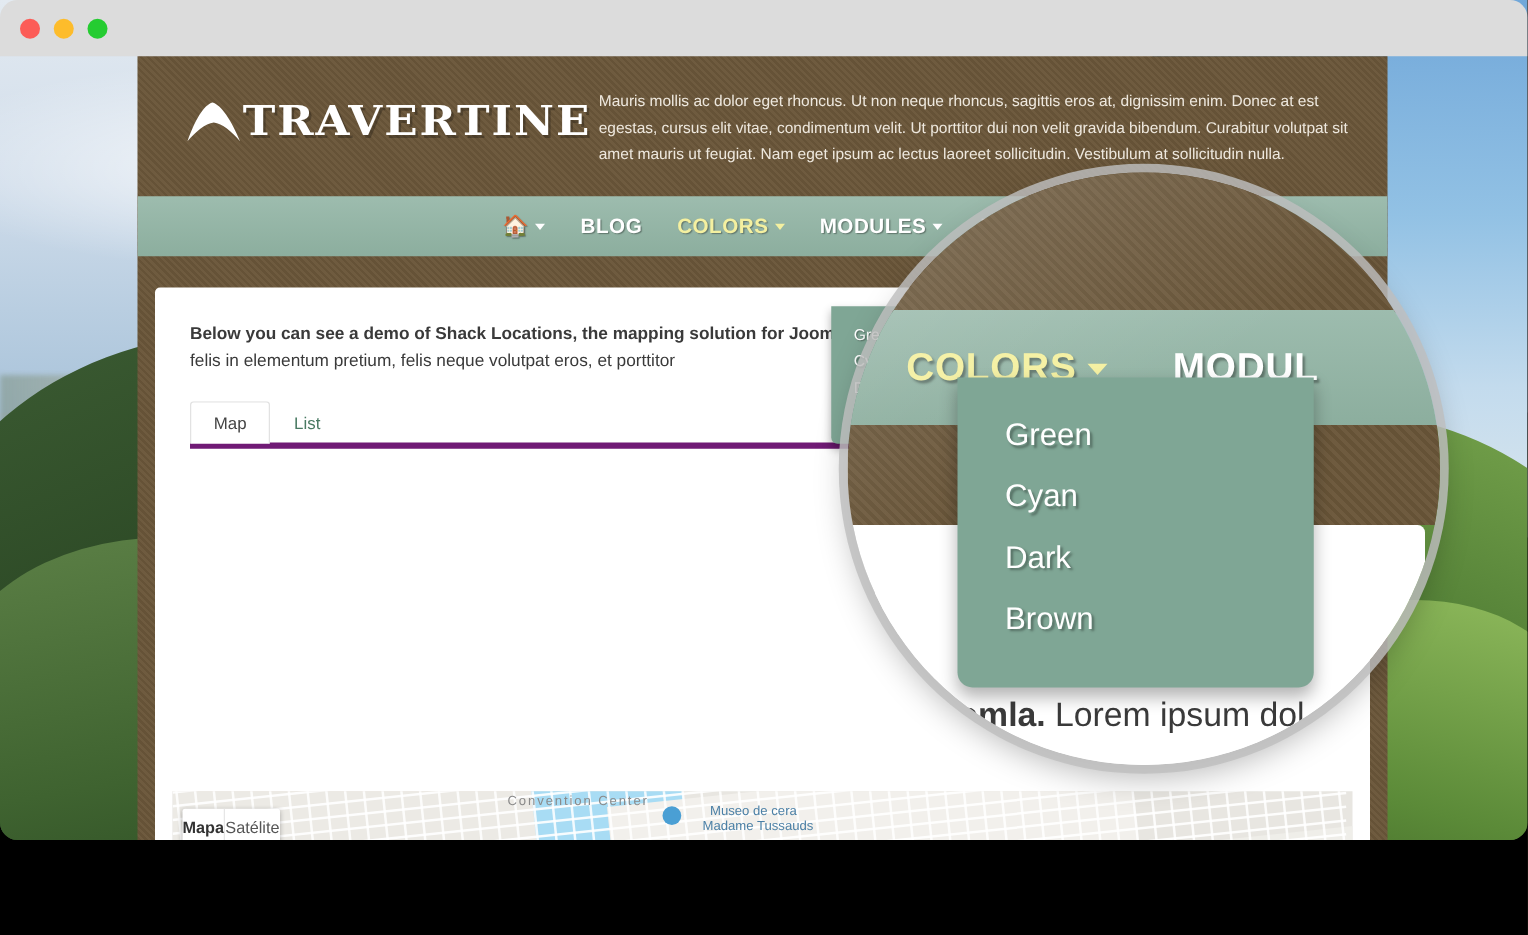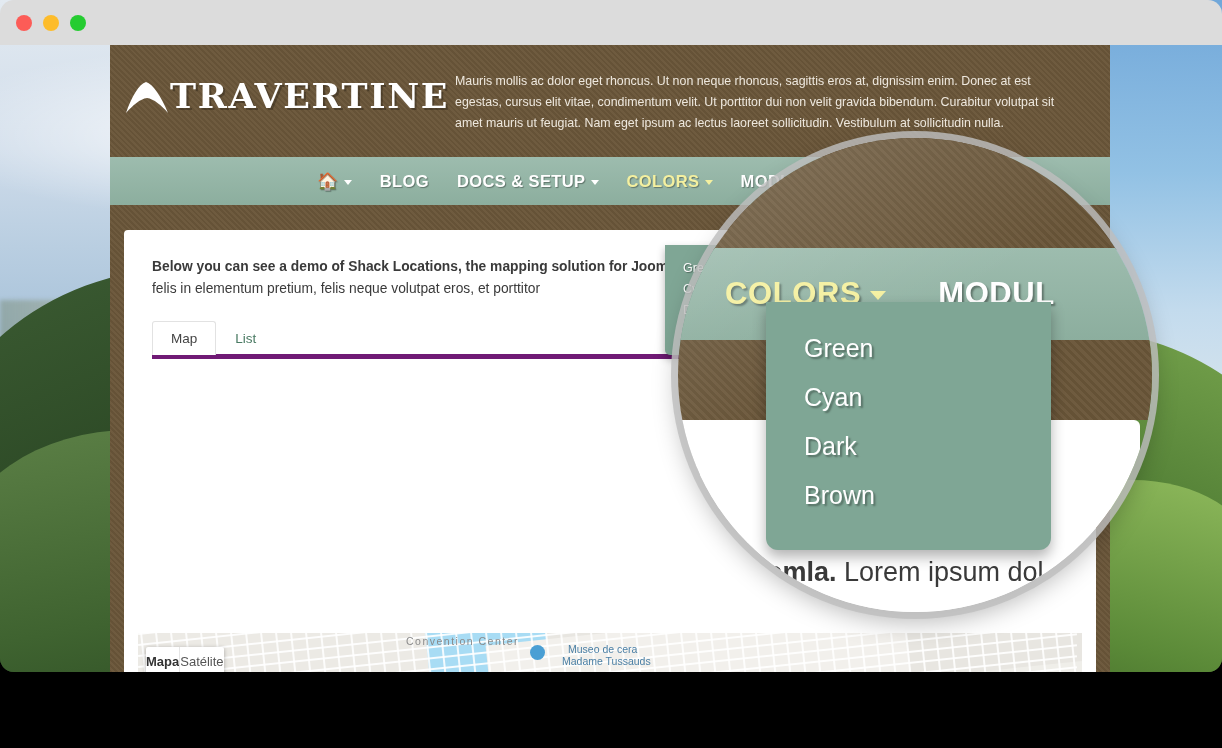--- a/index.html
+++ b/index.html
@@ -73,21 +73,21 @@
   
   .site {
     position:absolute; left:110px; top:45px; width:1000px; height:627px;
     overflow:hidden;
     background:
       repeating-linear-gradient(45deg, rgba(0,0,0,.045) 0 2px, rgba(255,255,255,.03) 2px 4px),
       #6a5639;
   }
 
   
-  .site-header { position:relative; height:112px; }
+  .site-header { position:relative; height:112px;margin-left:24px; }
   .logo {
     position:absolute; left:14px; top:32px; display:flex; align-items:center; gap:8px;
   }
   .logo-mark { width:46px; height:34px; display:block; }
   .logo-text {
     color:#fff; font-size:33px; font-weight:bold; letter-spacing:1.5px;
     font-family:"DejaVu Serif", serif;
     text-shadow: 2px 2px 0 rgba(0,0,0,.25);
     transform: scaleX(1.06);
   }
@@ -272,23 +272,20 @@
     </div>
 
     <div class="navwrap">
 
       <nav class="navbar">
         <div class="nav-item">
           <span class="home-ico">🏠</span><i class="caret"></i>
         </div>
         <div class="nav-item">
           <span>BLOG</span>
-        </div>
-        <div class="nav-item">
-          <span>DOCS &amp; SETUP</span><i class="caret"></i>
         </div>
         <div class="nav-item active">
           <span>COLORS</span><i class="caret"></i>
         </div>
         <div class="nav-item">
           <span>MODULES</span><i class="caret"></i>
         </div>
         <div class="nav-item">
           <span>JOO</span>
         </div>

